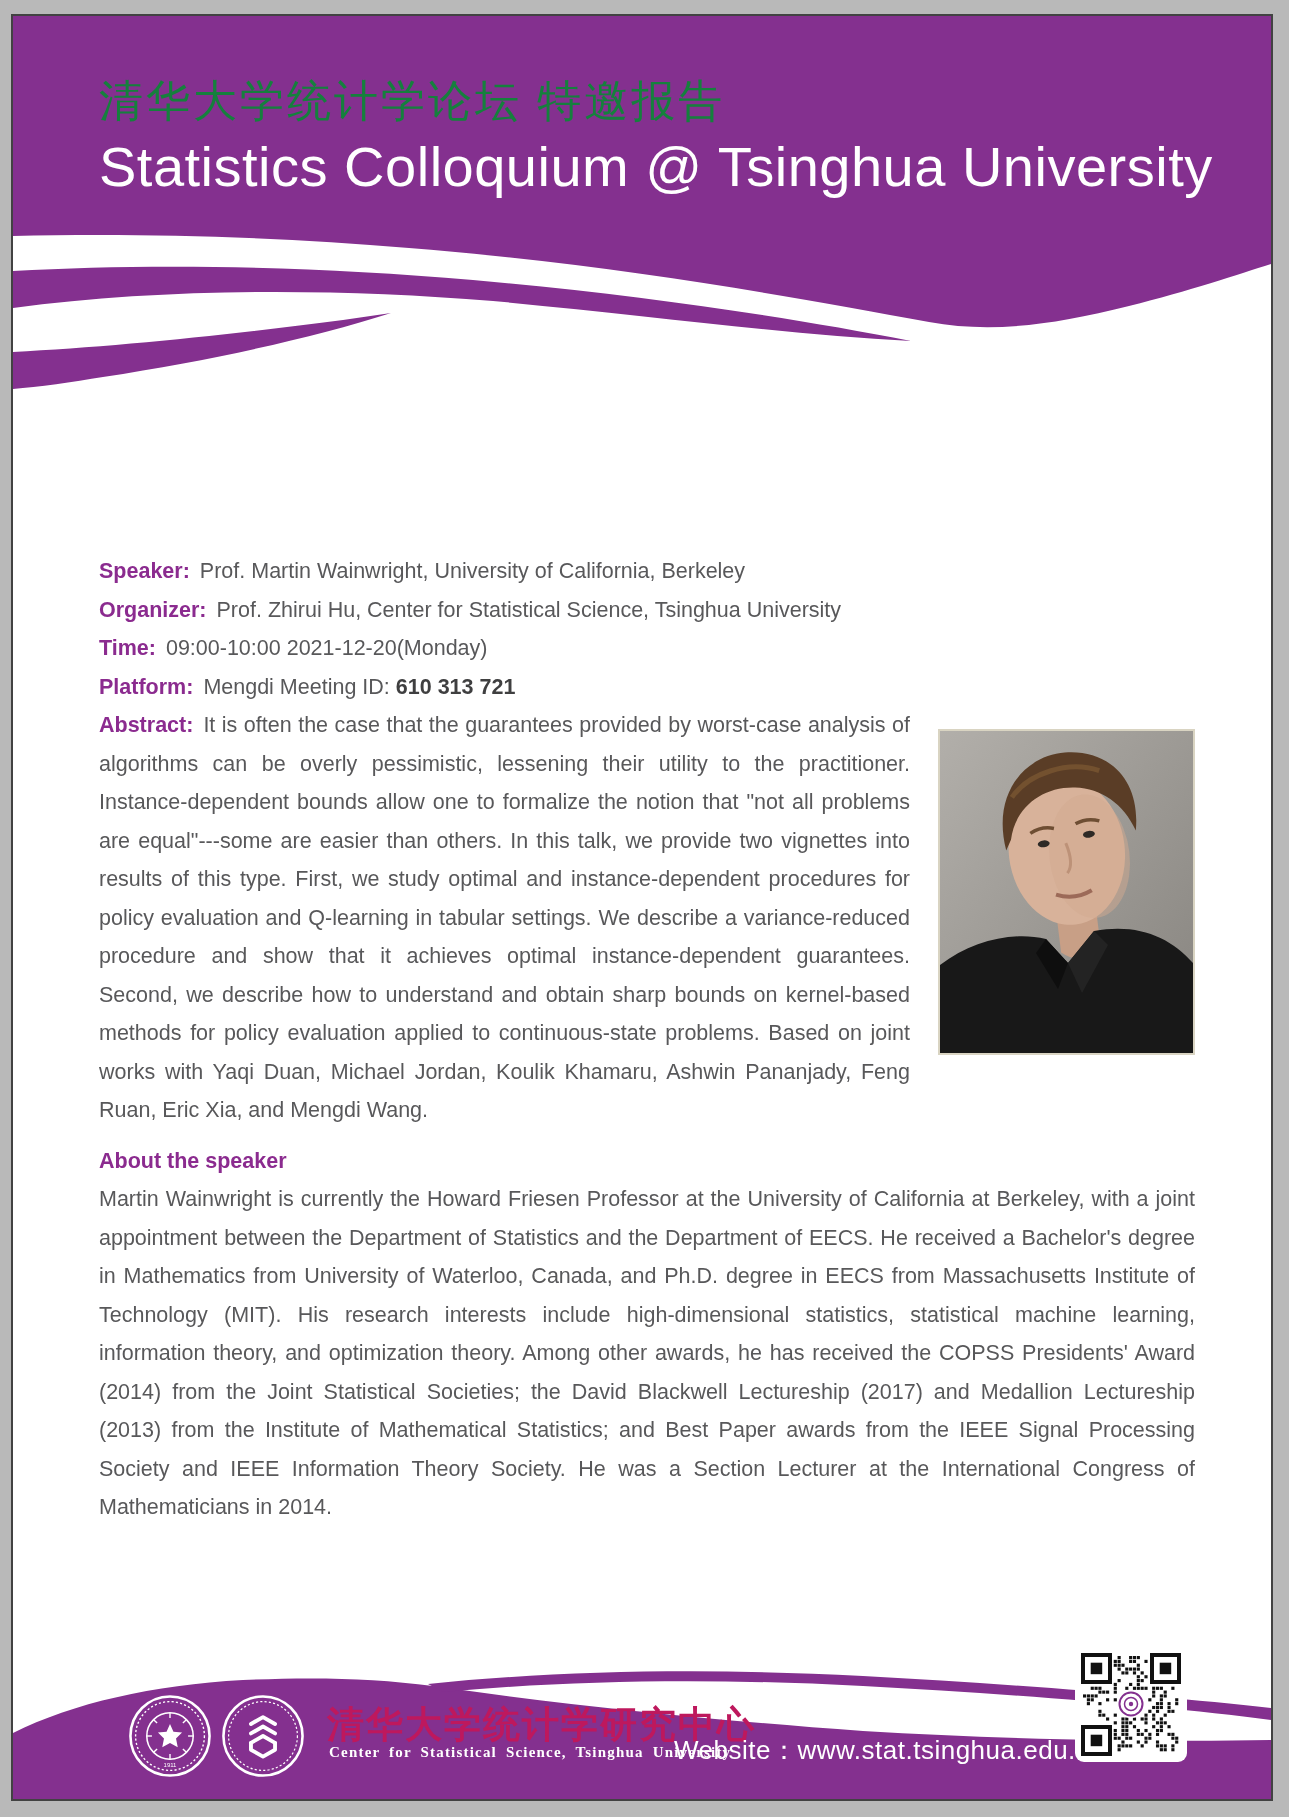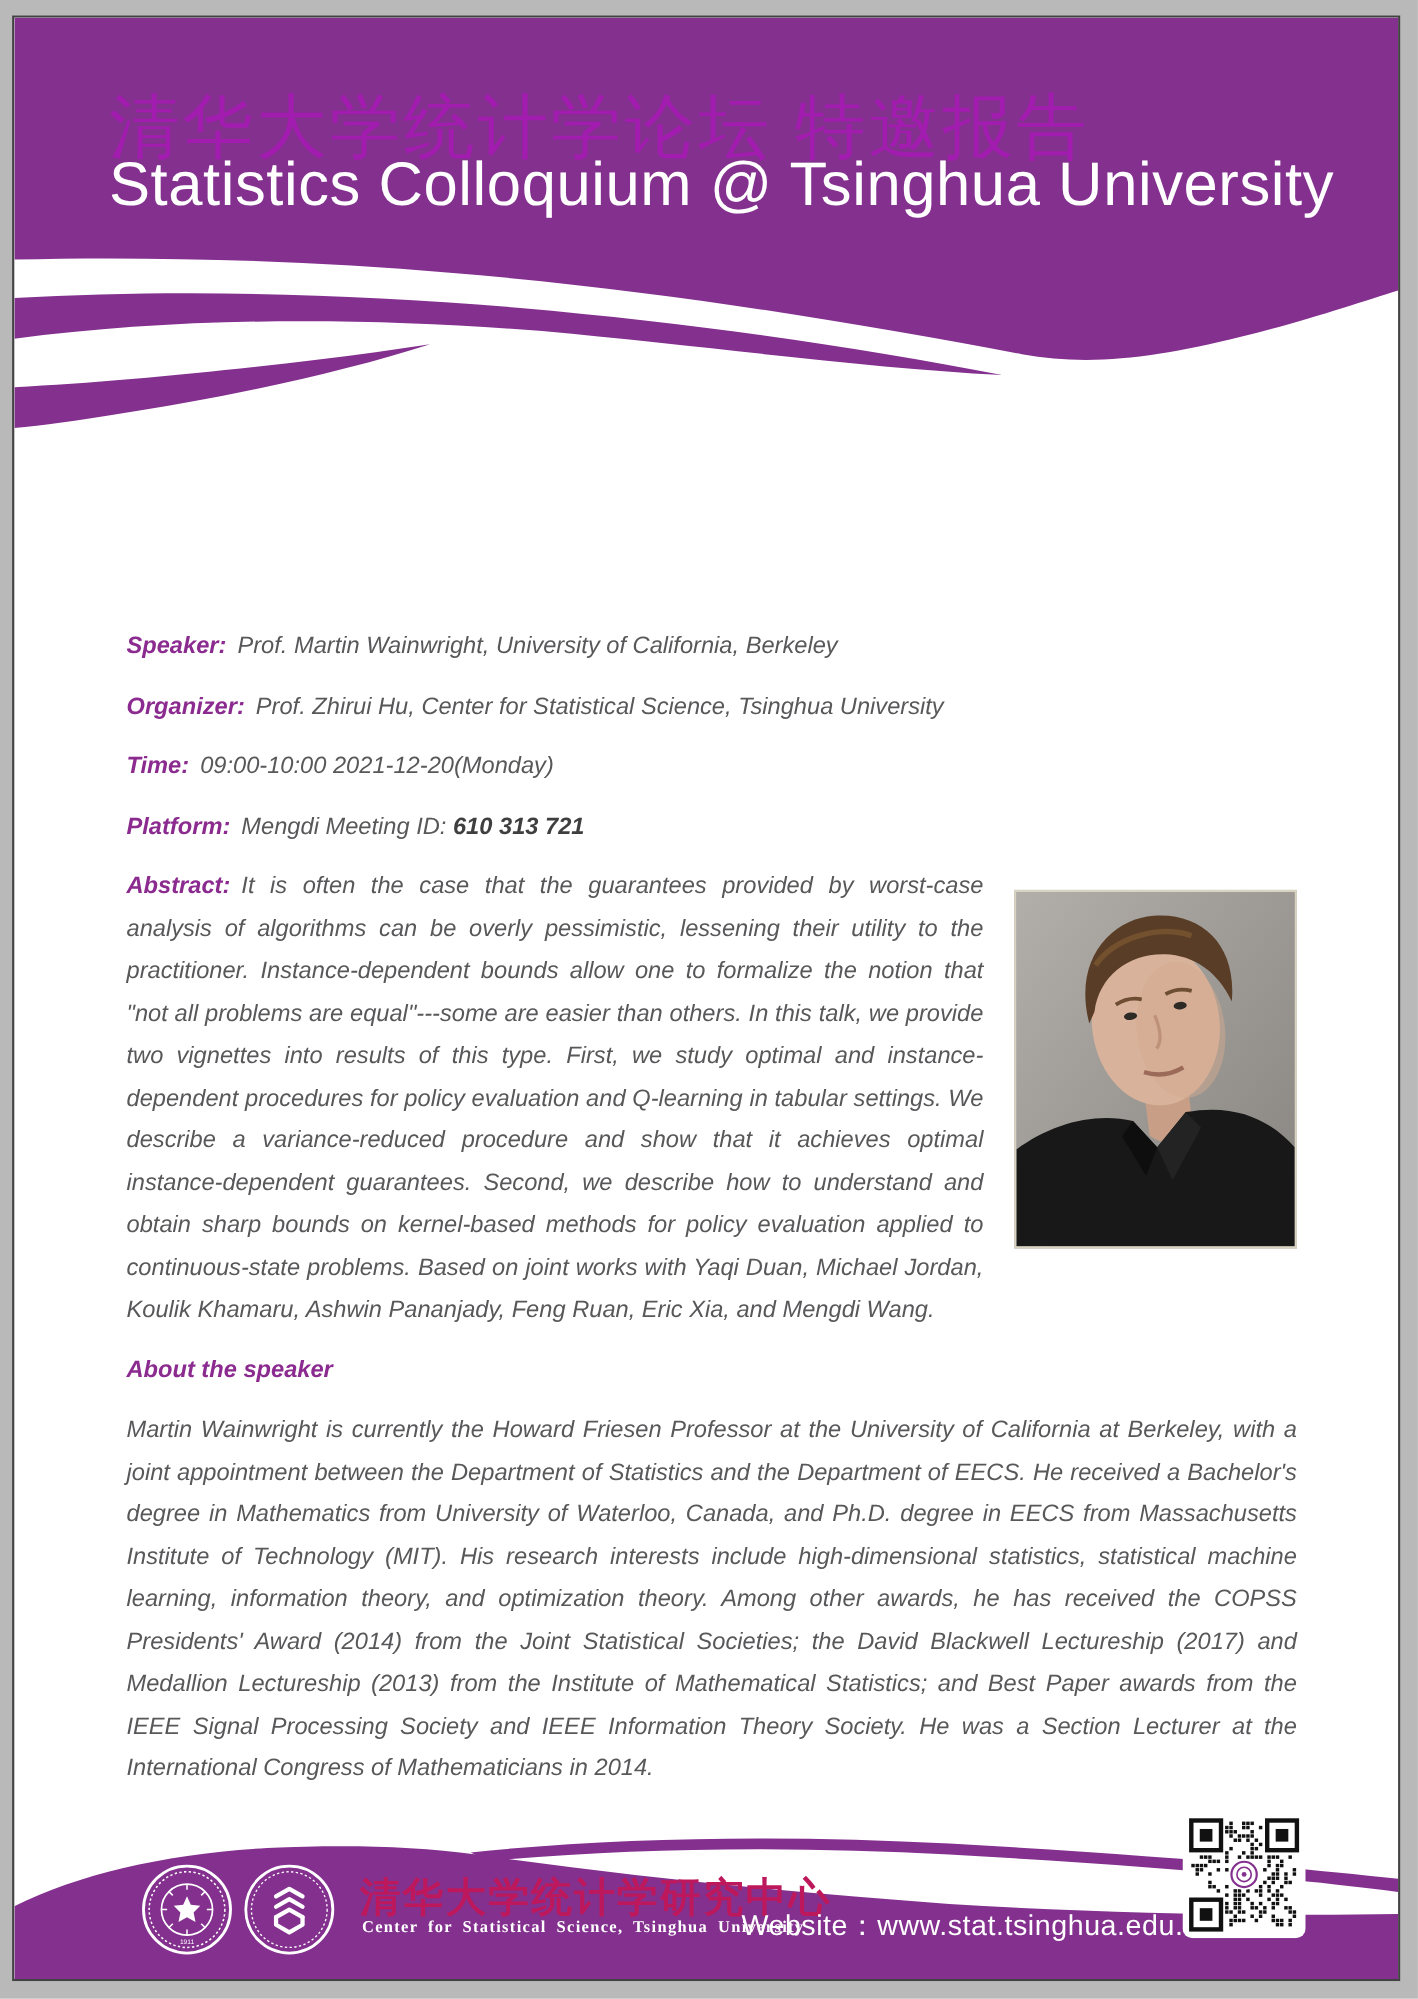--- a/index.html
+++ b/index.html
@@ -9,38 +9,38 @@
     font-family:"Liberation Sans","DejaVu Sans",sans-serif;
     overflow:hidden;
   }
   .poster{
     position:absolute;left:11px;top:14px;width:1262px;height:1787px;
     background:#ffffff;border:2px solid #424242;box-sizing:border-box;overflow:hidden;
   }
   
   .hdr-wave{position:absolute;top:0;left:0;width:1258px;height:405px;}
   .hdr-zh{
-    position:absolute;left:86px;top:56px;color:#a21caf;
-    font-size:64px;font-weight:400;letter-spacing:3px;white-space:nowrap;
+    position:absolute;left:86px;top:56px;color:#15803d;
+    font-size:44px;font-weight:400;letter-spacing:3px;white-space:nowrap;
   }
   .hdr-en{
     position:absolute;left:86px;top:118px;color:#fff;
     font-size:56px;font-weight:300;letter-spacing:0.5px;white-space:nowrap;
   }
   
   .talk-title{
     position:absolute;top:384px;left:0;width:1258px;text-align:center;
     color:#7c2a87;font-weight:bold;font-size:42px;line-height:57px;letter-spacing:-0.5px;
   }
   
   .content{
     position:absolute;left:86px;top:536px;width:1096px;
     font-size:21.5px;line-height:38.5px;color:#58585a;
   }
-  .content p{margin:16px;font-style:italic;}
+  .content p{margin:0;}
   .label{color:#8b2b8f;font-weight:bold;margin-right:10px;}
   .meeting-id{font-weight:bold;color:#3f3f40;}
   .just{text-align:justify;}
   .photo-float{
     float:right;width:253px;height:322px;margin:23px 0 6px 28px;
     border:2px solid #d9d4c2;box-sizing:content-box;background:#a5a29d;
   }
   .about-heading{color:#8b2b8f;font-weight:bold;margin-top:12px !important;}
   
   .ftr-wave{position:absolute;left:0;bottom:0;width:1258px;height:171px;}

